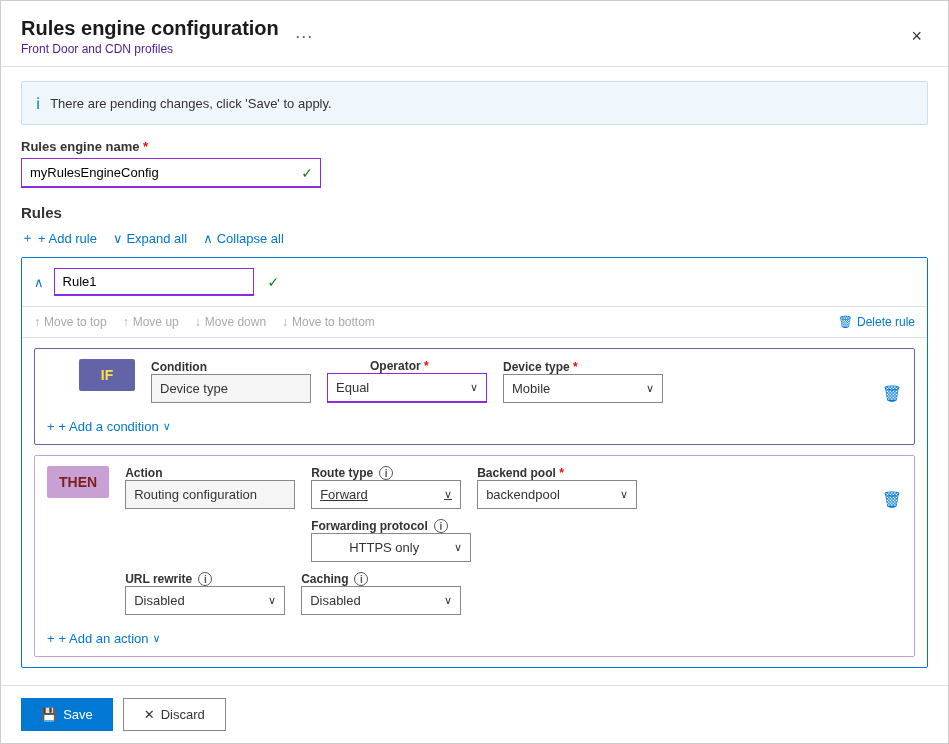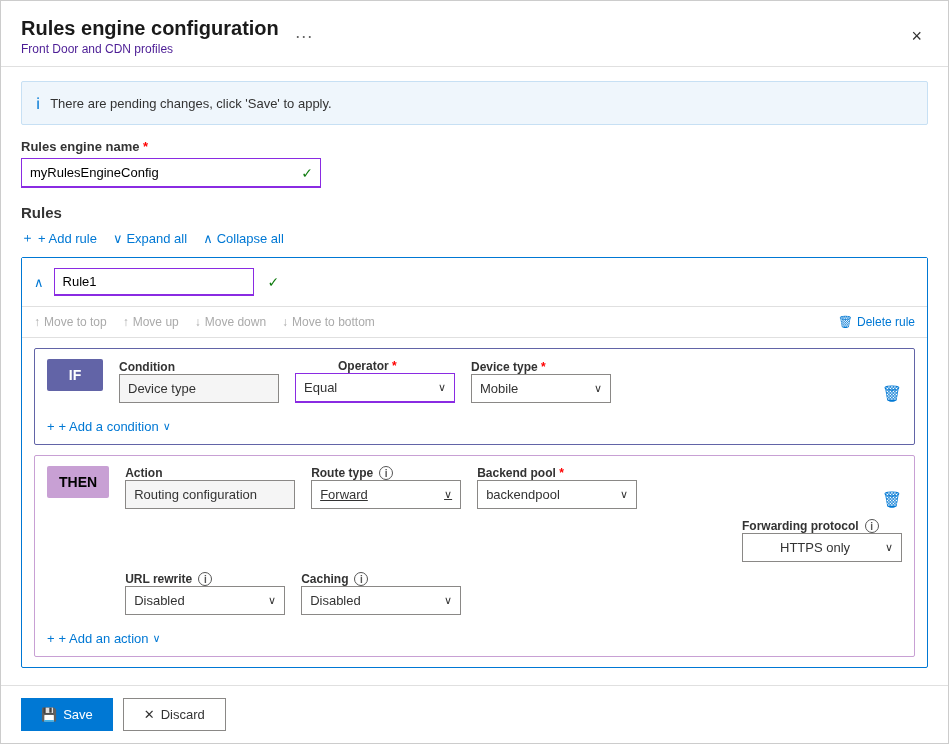--- a/index.html
+++ b/index.html
@@ -108,27 +108,28 @@
 
     .if-header {
       padding: 10px 12px;
       display: flex;
       align-items: flex-start;
       gap: 16px;
     }
 
     .if-badge {
       background: #6264a7;
-      color: #ffffff;
+      color: #fde047;
       font-weight: 700;
       font-size: 14px;
       padding: 8px 16px;
       border-radius: 2px;
       min-width: 56px;
       text-align: center;
+      margin-left: 32px;
     }
 
     .condition-grid {
       display: flex;
       gap: 16px;
       flex: 1;
       align-items: flex-end;
     }
 
     .form-group { display: flex; flex-direction: column; }
@@ -171,21 +172,21 @@
 
     .then-header {
       padding: 10px 12px;
       display: flex;
       align-items: flex-start;
       gap: 16px;
     }
 
     .then-badge {
       background: #c8a0d4;
-      color: #000000;
+      color: #7f1d1d;
       font-weight: 700;
       font-size: 14px;
       padding: 8px 12px;
       border-radius: 2px;
       min-width: 56px;
       text-align: center;
     }
 
     .action-grid {
       display: flex;
@@ -344,21 +345,21 @@
                   <span>Equal</span>
                   <span class="chevron">∨</span>
                 </div>
               </div>
 
               <div class="form-group">
                 <label style="font-size:12px;font-weight:600;">
                   <span>Device type</span>
                   <span style="color:red;"> *</span>
                 </label>
-                <div class="select-input" style="width:140px;">
+                <div class="select-input" style="width:160px;">
                   <span>Mobile</span>
                   <span class="chevron">∨</span>
                 </div>
               </div>
 
               <button class="delete-icon-btn">🗑</button>
             </div>
           </div>
 
           <div class="add-condition-row">
@@ -400,21 +401,21 @@
                   </label>
                   <div class="select-input" style="width:160px;">
                     <span>backendpool</span>
                     <span class="chevron">∨</span>
                   </div>
                 </div>
 
                 <button class="delete-icon-btn" style="margin-left: auto;">🗑</button>
               </div>
 
-              <div class="action-row" style="padding-left: 186px; justify-content: flex-end;">
+              <div class="action-row" style="padding-left: 186px;">
                 <div class="form-group">
                   <label style="font-size:12px;font-weight:600; display:flex; align-items:center; gap:3px;">
                     <span>Forwarding protocol</span>
                     <span class="info-circle">i</span>
                   </label>
                   <div class="select-input" style="width:160px;padding-left:37px;">
                     <span>HTTPS only</span>
                     <span class="chevron">∨</span>
                   </div>
                 </div>

